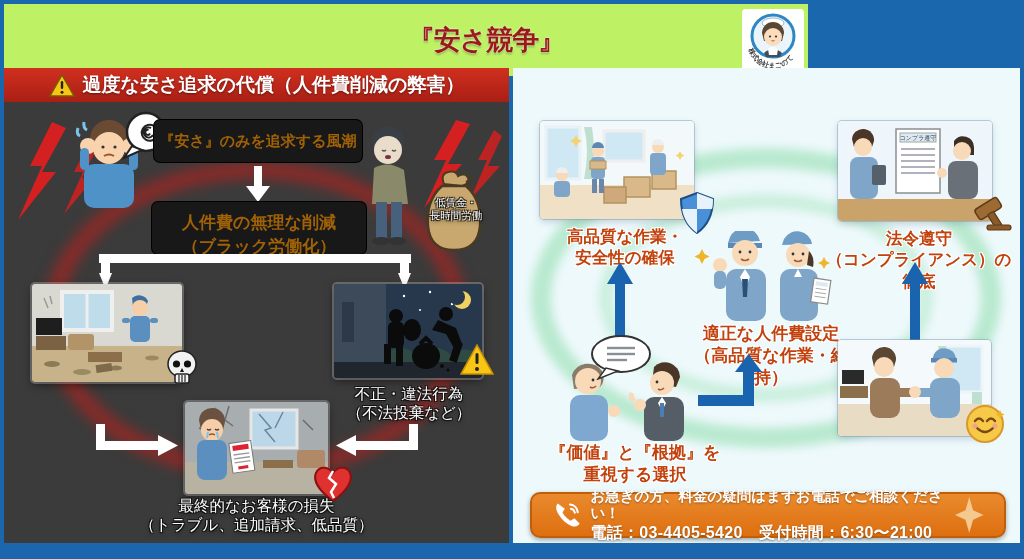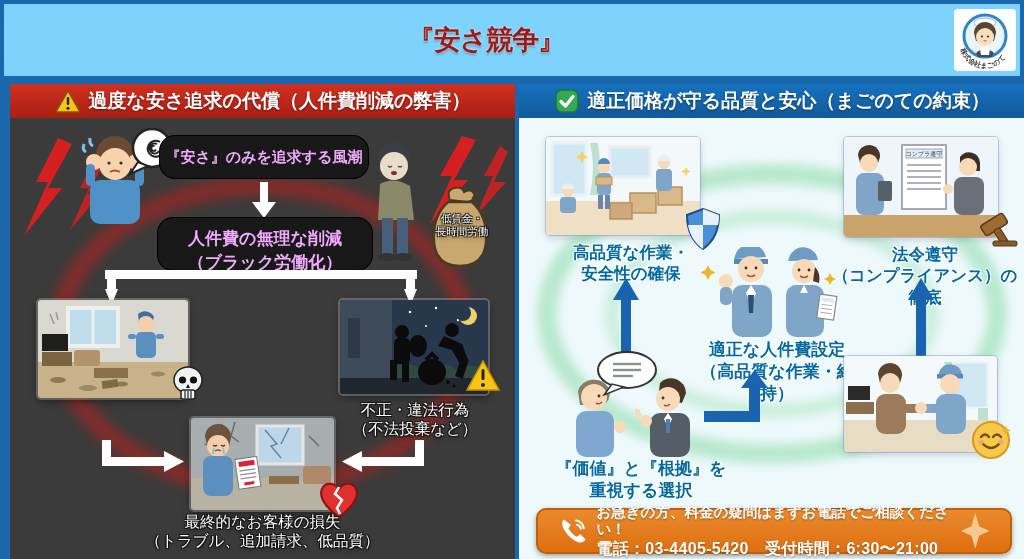--- a/index.html
+++ b/index.html
@@ -2,52 +2,52 @@
 <html><head>
 <meta charset="utf-8">
 <style>
   html,body{margin:0;padding:0;background:#888;}
   *{box-sizing:border-box;font-family:"Liberation Sans","DejaVu Sans",sans-serif;}
   #stage{position:relative;width:1024px;height:559px;background:#1b67ad;overflow:hidden;}
   .abs{position:absolute;}
   .pre{white-space:pre-line;}
 
   
-  #titlebar{left:4px;top:4px;width:1016px;height:72px;background:#7dd3fc;}
+  #titlebar{left:4px;top:4px;width:804px;height:72px;background:#bef264;}
   #main-title{left:14px;top:0;width:936px;height:72px;display:flex;align-items:center;justify-content:center;
     font-size:27px;font-weight:900;letter-spacing:-1px;
     text-shadow:0 0 2px #fff,0 2px 2px rgba(0,0,0,.25);}
   .t-red{color:#9a1a1a;}
   .t-navy{color:#1b3a77;}
   #logo-box{right:4px;top:5px;width:62px;height:62px;}
 
   
-  .panel{top:84px;height:475px;overflow:hidden;margin-left:6px;}
+  .panel{top:68px;height:475px;overflow:hidden;}
   #left-panel{left:4px;width:505px;background:#3b3b3b;}
   #right-panel{left:513px;width:507px;background:#eef9fc;}
   .panel-head{left:0;top:0;right:0;height:34px;display:flex;align-items:center;justify-content:center;gap:8px;
     color:#fff;font-size:19px;font-weight:800;text-shadow:0 1px 2px rgba(0,0,0,.45);}
   #left-head{background:linear-gradient(#d0301f,#a91f14);}
   #right-head{background:linear-gradient(#1672bd,#11599b);}
   .panel-body{left:0;top:34px;right:0;bottom:0;}
 
   
-  .blackbox{background:#181818;border-radius:15px;color:#f0abfc;font-weight:800;text-align:center;
+  .blackbox{background:#181818;border-radius:6px;color:#a16207;font-weight:800;text-align:center;
     box-shadow:0 0 0 1px #000;}
   .cap-dark{color:#fff;font-weight:400;text-align:center;line-height:1.25;
     text-shadow:-1px -1px 0 #111,1px -1px 0 #111,-1px 1px 0 #111,1px 1px 0 #111,0 2px 4px rgba(0,0,0,.7);}
   #red-ring{left:40px;top:60px;width:424px;height:316px;border:16px solid rgba(214,28,22,.55);
     border-radius:50%;filter:blur(7px);}
   .photo{border-radius:3px;box-shadow:0 0 0 2px rgba(255,255,255,.25),0 3px 8px rgba(0,0,0,.5);overflow:hidden;}
 
   
   .ring-green{border-radius:50%;filter:blur(5px);}
   #g-ring1{left:18px;top:46px;width:470px;height:300px;border:20px solid rgba(140,220,170,.55);}
   #g-ring2{left:86px;top:92px;width:334px;height:208px;border:14px solid rgba(165,230,190,.5);}
-  .cap-light{color:#0369a1;font-weight:800;text-align:center;line-height:1.3;
+  .cap-light{color:#c2410c;font-weight:800;text-align:center;line-height:1.3;
     text-shadow:-1px -1px 0 #fff,1px -1px 0 #fff,-1px 1px 0 #fff,1px 1px 0 #fff;padding-left:12px;}
   .card{border-radius:4px;box-shadow:0 0 0 1px rgba(120,150,170,.45),0 3px 7px rgba(60,90,120,.25);overflow:hidden;background:#fff;}
 
   
   #contact-bar{left:17px;top:390px;width:476px;height:46px;border-radius:10px;cursor:pointer;
     background:linear-gradient(#ea8a2d,#dd6f10);border:2px solid #c05f08;
     box-shadow:0 2px 5px rgba(0,0,0,.35);display:flex;align-items:center;padding:0 20px;gap:8px;}
   #contact-text{color:#fff;font-weight:800;line-height:1.22;text-shadow:0 1px 2px rgba(0,0,0,.35);}
   #contact-line1{font-size:14.5px;}
   #contact-line2{font-size:16px;letter-spacing:.3px;}
@@ -270,27 +270,20 @@
       <svg class="abs" style="left:308px;top:360px" width="42" height="42" viewBox="0 0 42 42">
         <path d="M21 39 C6 28 1 18 4 11 C7 4 16 4 21 11 C26 4 35 4 38 11 C41 18 36 28 21 39 Z" fill="#e03131" stroke="#8e1111" stroke-width="2"></path>
         <polyline points="21,9 17,16 24,22 19,30 22,36" fill="none" stroke="#fff" stroke-width="2.5"></polyline>
       </svg>
       <div class="abs cap-dark pre" style="left:95px;top:394px;width:315px;font-size:15.5px;">最終的なお客様の損失
 （トラブル、追加請求、低品質）</div>
     </div>
   </div>
 
   <div id="right-panel" class="abs panel">
-    <div id="right-head" class="abs panel-head">
-      <svg width="24" height="24" viewBox="0 0 24 24">
-        <rect x="1" y="1" width="22" height="22" rx="6" fill="#34a853" stroke="#1d7a37" stroke-width="1.5"></rect>
-        <polyline points="6,12.5 10.5,17 18,7.5" fill="none" stroke="#fff" stroke-width="3.2" stroke-linecap="round" stroke-linejoin="round"></polyline>
-      </svg>
-      <span>適正価格が守る品質と安心（まごのての約束）</span>
-    </div>
 
     <div class="abs panel-body">
       <div id="g-ring1" class="abs ring-green"></div>
       <div id="g-ring2" class="abs ring-green"></div>
 
       <svg class="abs card" style="left:27px;top:19px" width="154" height="98" viewBox="0 0 154 98">
         <rect width="154" height="64" fill="#f3f8fb"></rect>
           <rect y="64" width="154" height="34" fill="#efe0c6"></rect>
         <rect x="6" y="6" width="34" height="52" fill="#cfe8f4" stroke="#e9f2f7" stroke-width="3"></rect>
         <path d="M44 6 q6 24 0 52 l8 0 q4 -26 0 -52 Z" fill="#bfe0d0"></path>

